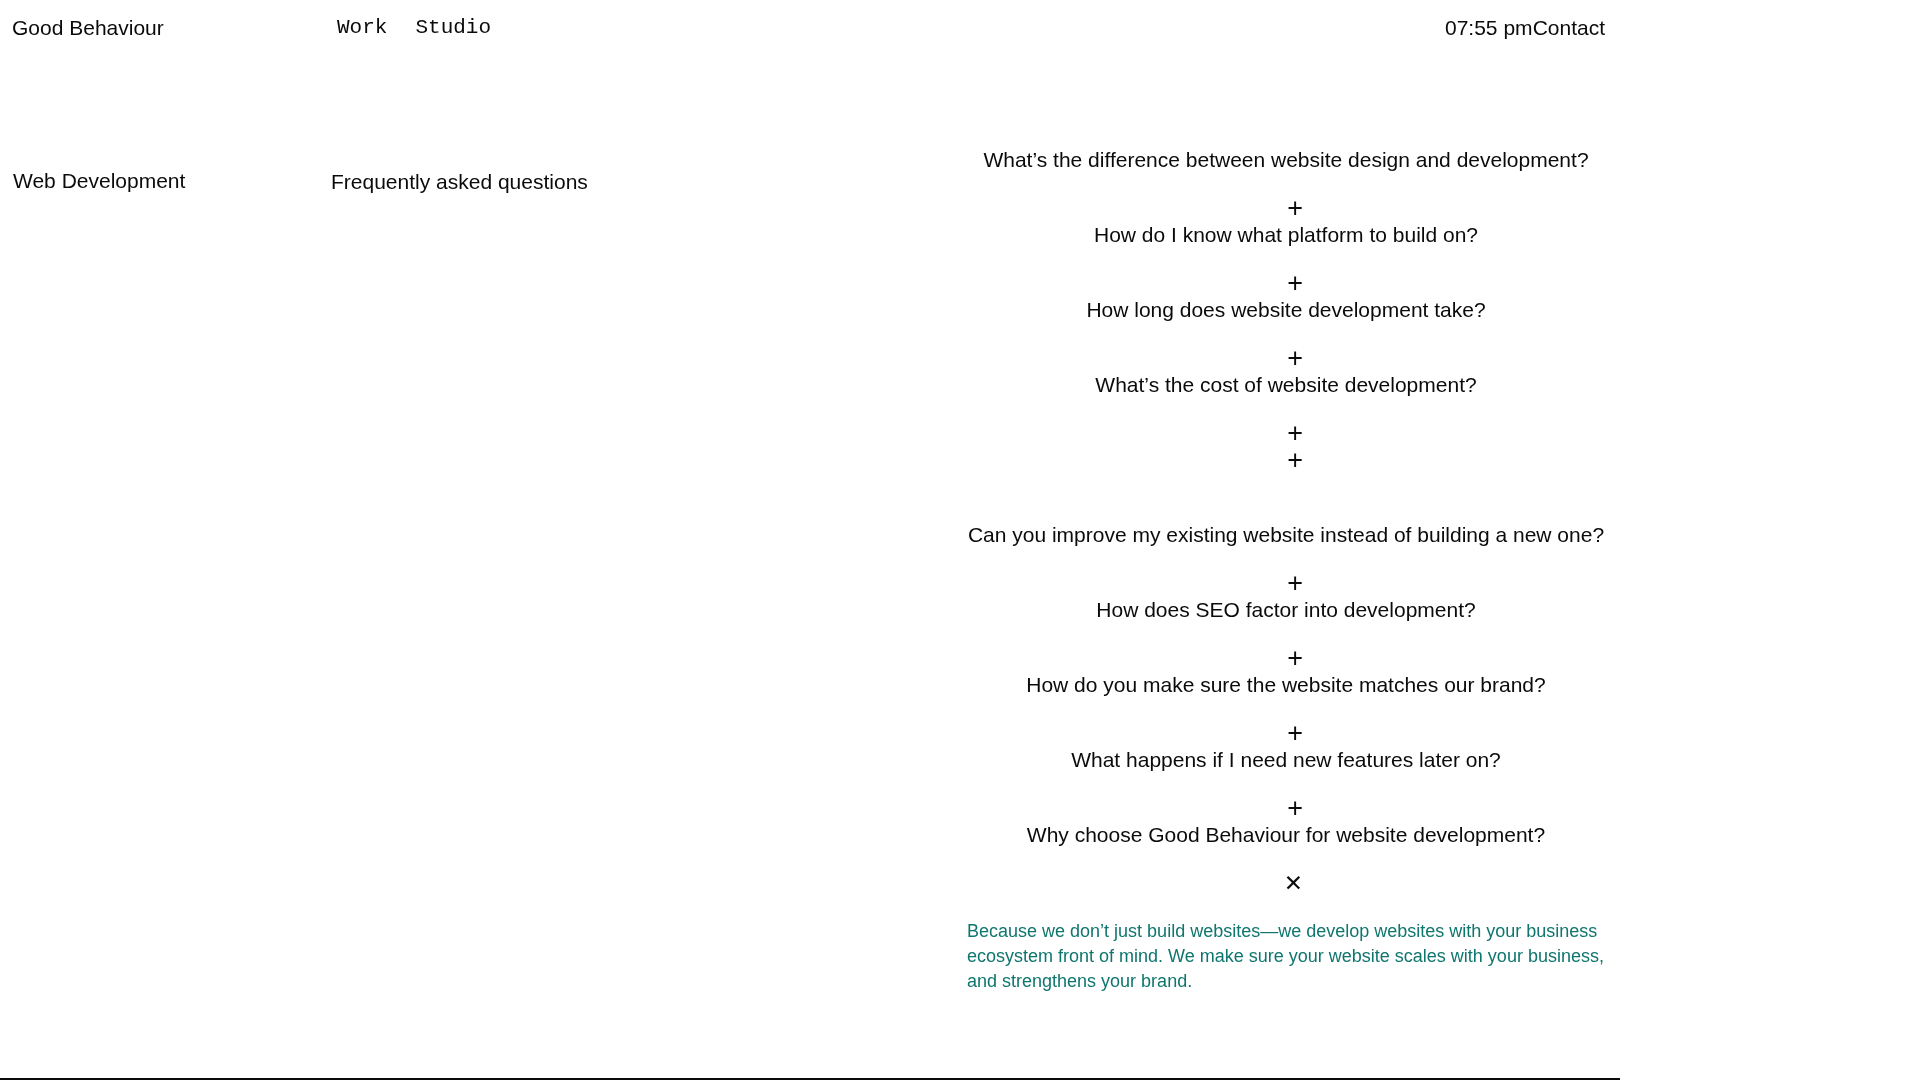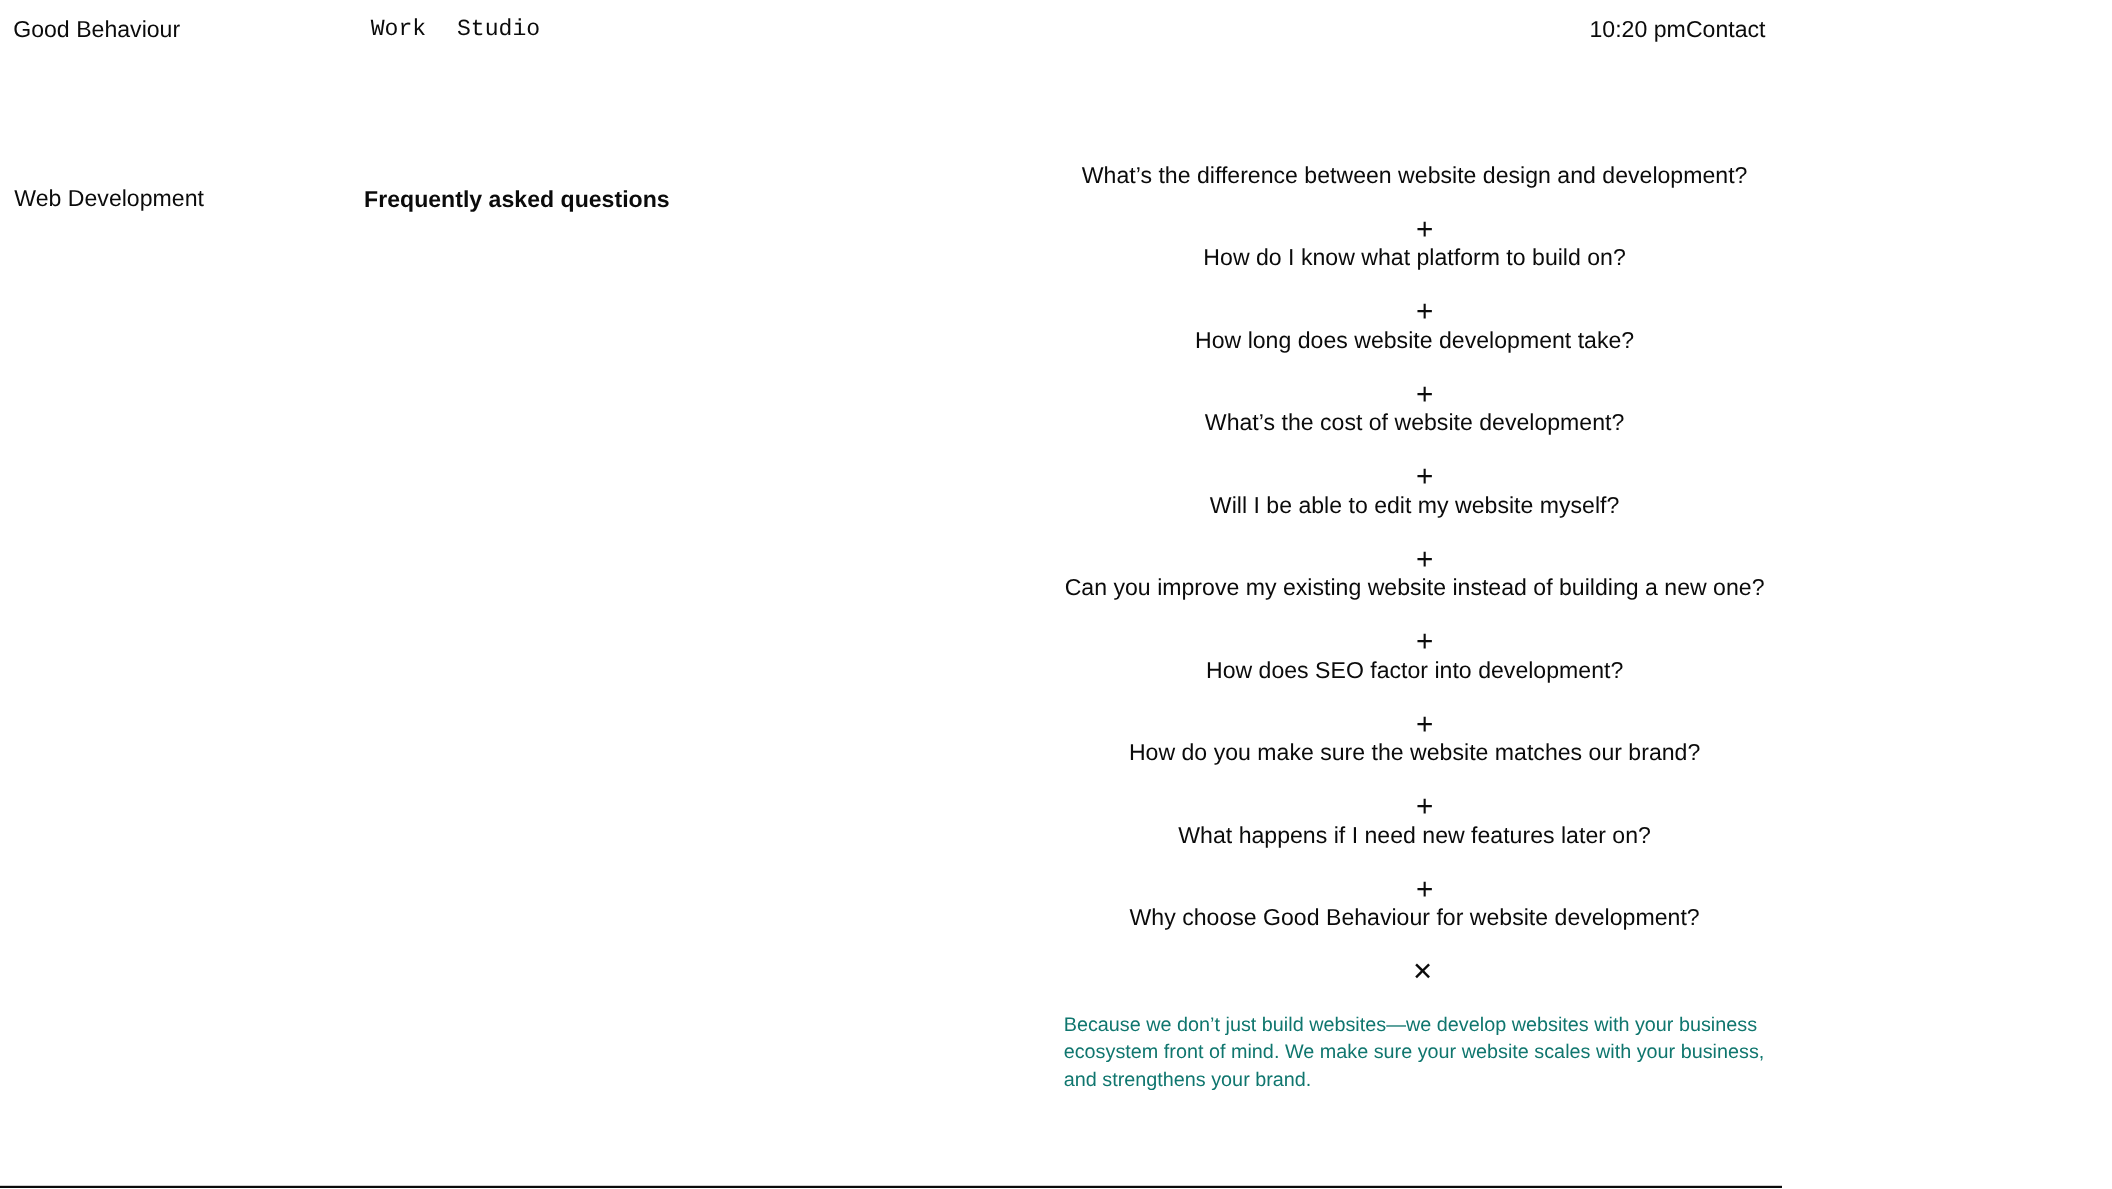--- a/index.html
+++ b/index.html
@@ -68,21 +68,20 @@
     top: 168px;
     font-size: 21px;
     line-height: 26px;
   }
   .col-mid {
     position: absolute;
     left: 331px;
     top: 169px;
     font-size: 21px;
     line-height: 26px;
-    font-weight: bold;
   }
   .col-right {
     position: absolute;
     left: 967px;
     right: 15px;
     top: 147px;
   }
 
   
   .faq-item { width: 100%; }
@@ -132,21 +131,21 @@
 <body>
 
 <div class="page">
 
   <div class="header">
     <div class="logo">Good Behaviour</div>
     <div class="nav">
       <div class="nav-item">Work</div>
       <div class="nav-item">Studio</div>
     </div>
-    <div class="clock">10:20 pm</div>
+    <div class="clock">07:55 pm</div>
     <div class="contact">Contact</div>
   </div>
 
   <div class="col-left">Web Development</div>
 
   <div class="col-mid">Frequently asked questions</div>
 
   <div class="col-right" id="faq-list">
   <div class="faq-item">
     <div class="faq-row">
@@ -175,21 +174,20 @@
   <div class="faq-item">
     <div class="faq-row">
       <div class="faq-question">What’s the cost of website development?</div>
       <div class="faq-toggle-icon">+</div>
     </div>
 
   </div>
 
   <div class="faq-item">
     <div class="faq-row">
-      <div class="faq-question">Will I be able to edit my website myself?</div>
       <div class="faq-toggle-icon">+</div>
     </div>
 
   </div>
 
   <div class="faq-item">
     <div class="faq-row">
       <div class="faq-question">Can you improve my existing website instead of building a new one?</div>
       <div class="faq-toggle-icon">+</div>
     </div>

